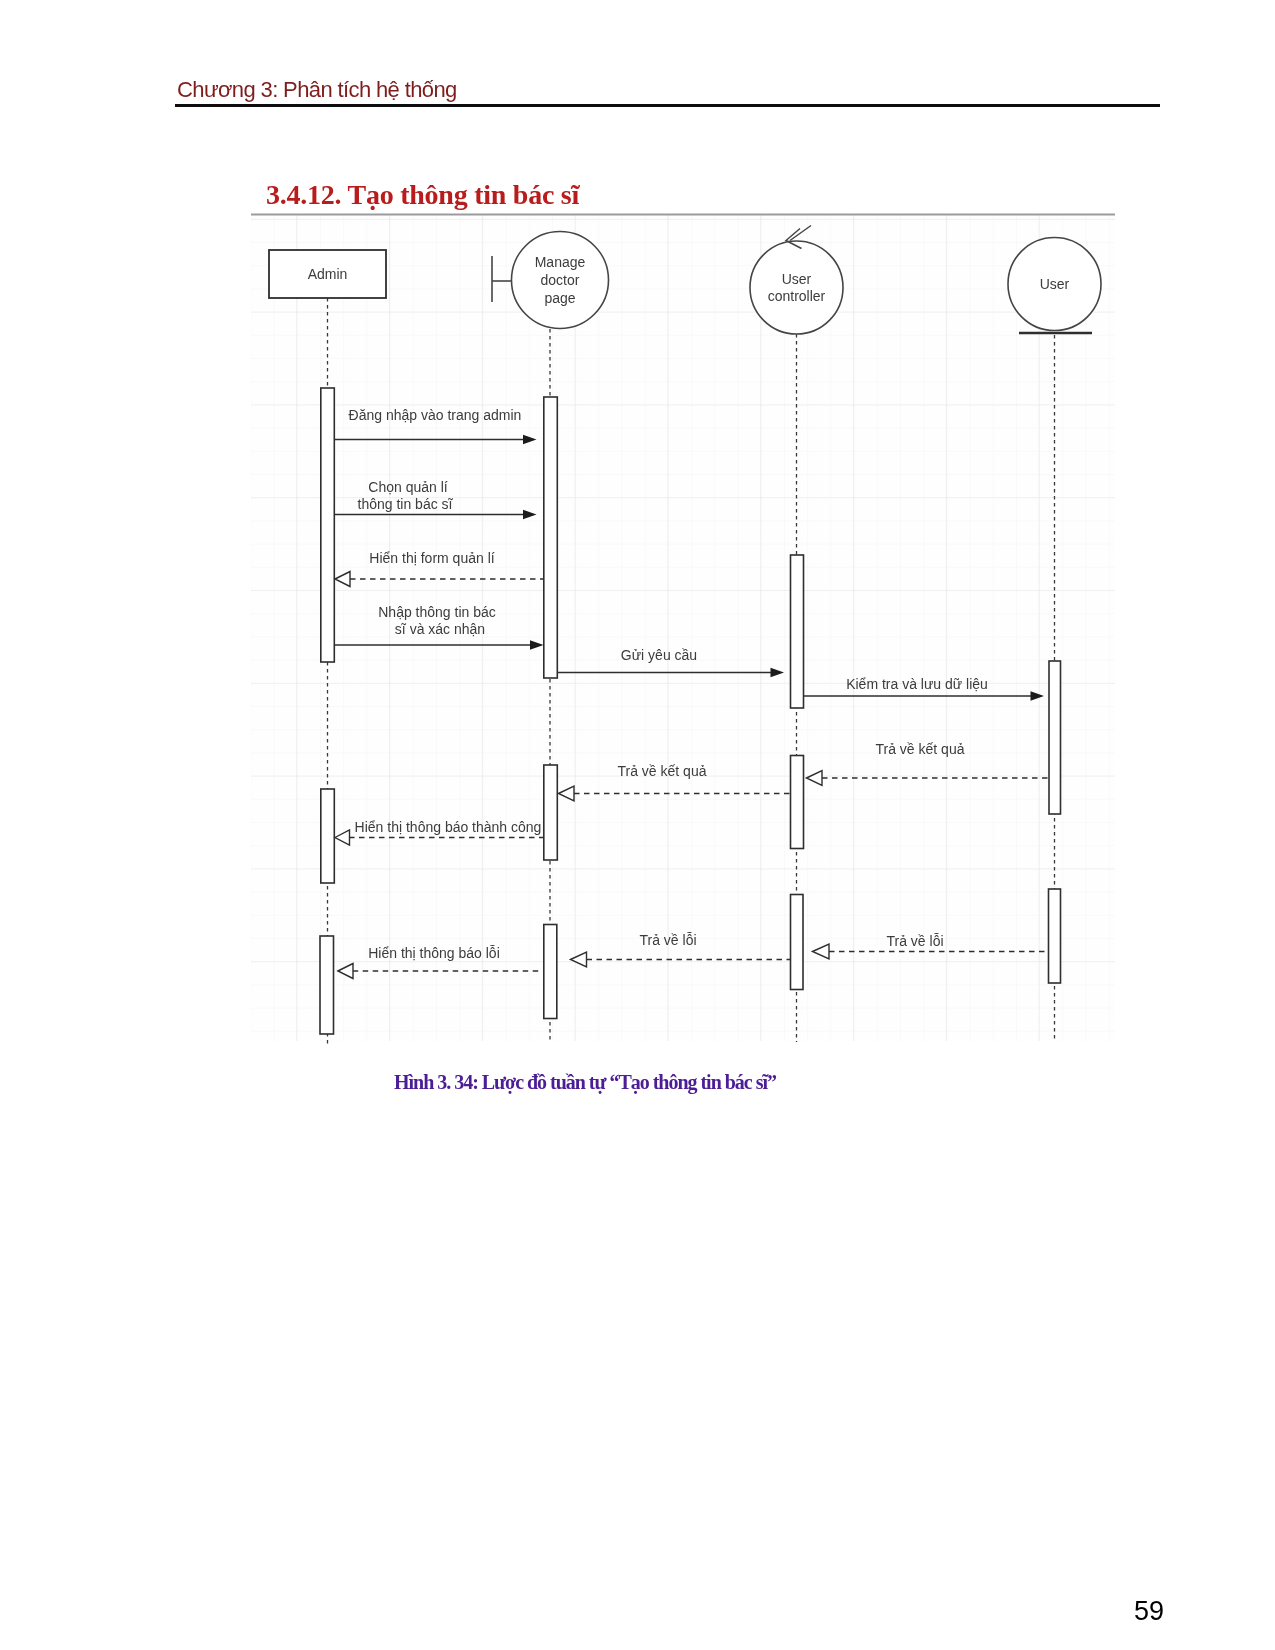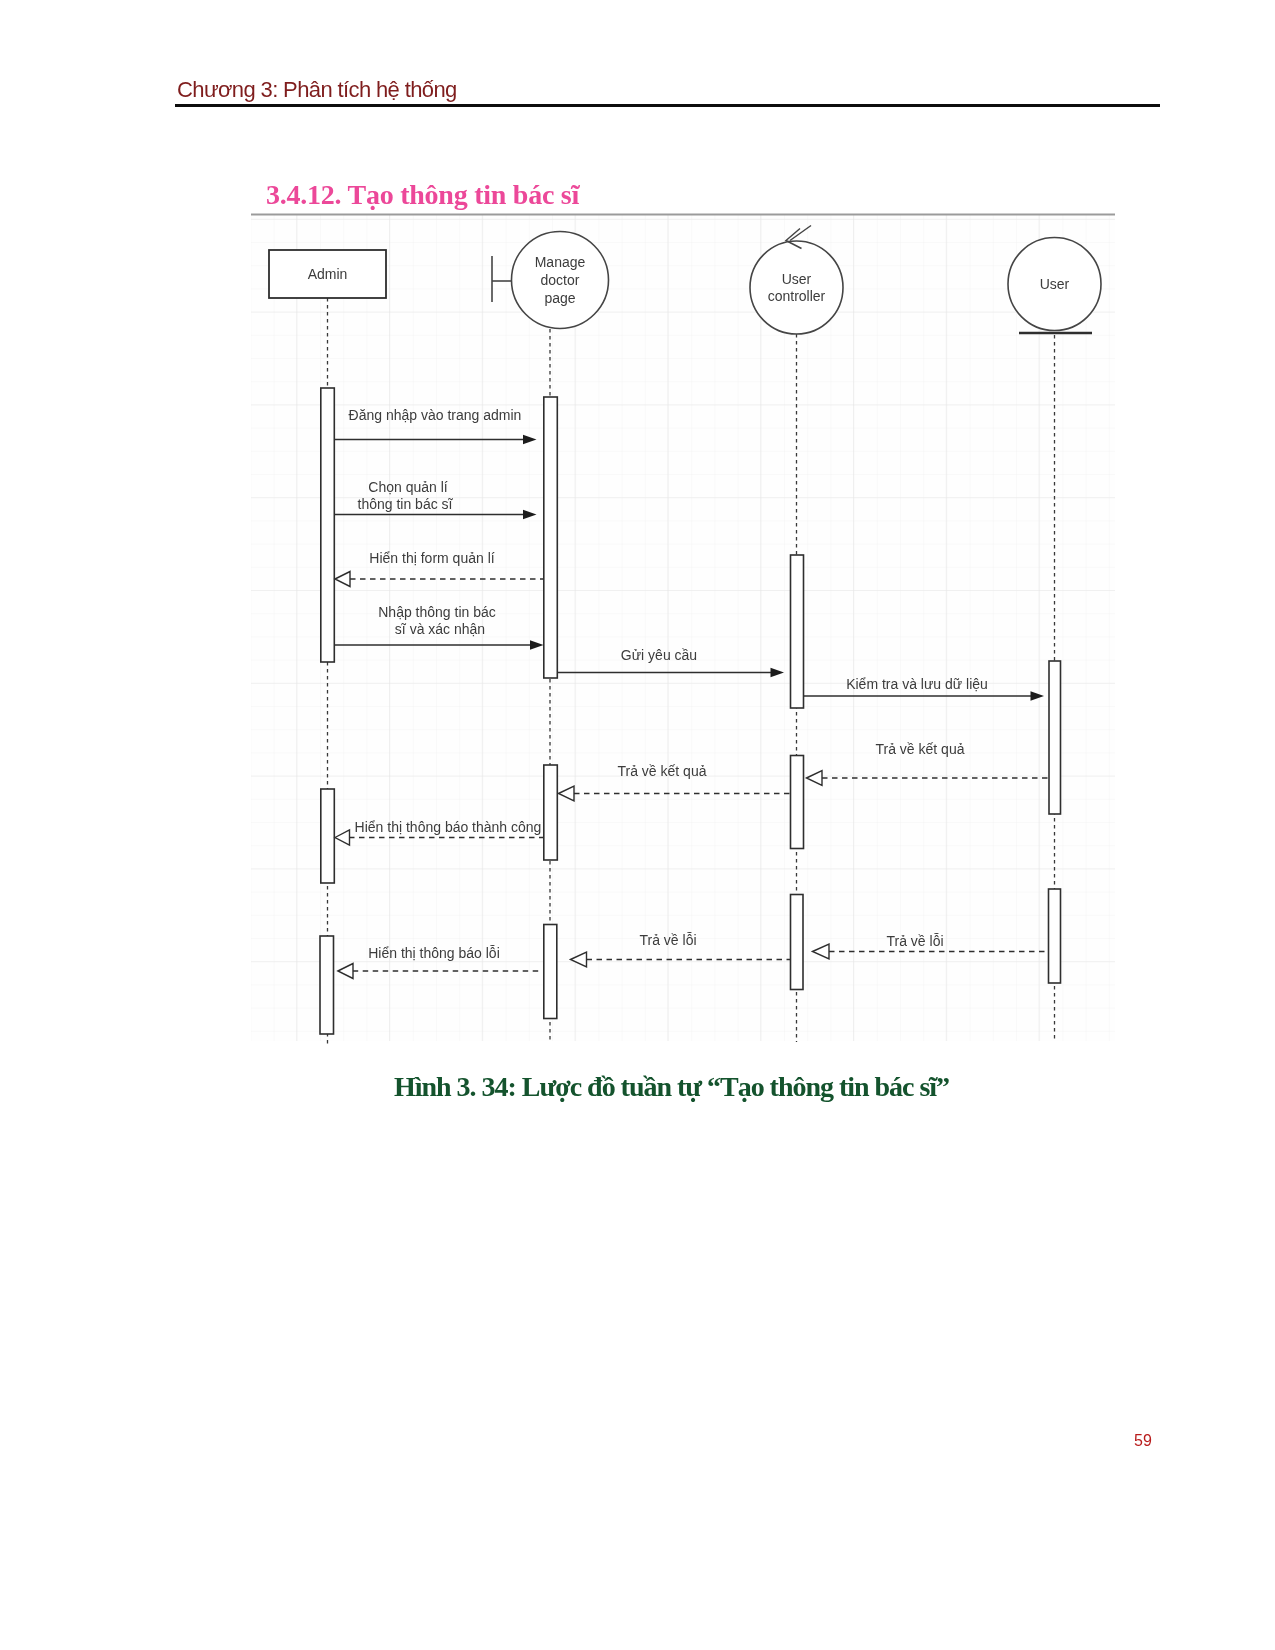--- a/index.html
+++ b/index.html
@@ -8,21 +8,21 @@
   .abs{position:absolute;white-space:nowrap;}
   svg,div{will-change:transform;}
 </style>
 </head>
 <body>
 
 <div class="abs" style="left:177px;top:77px;font-size:22px;color:#7f1d1d;letter-spacing:-0.62px;">Chương 3: Phân tích hệ thống</div>
 
 <div class="abs" style="left:175px;top:103.5px;width:985px;height:3px;background:#0d0d0d;"></div>
 
-<div class="abs" style="left:266px;top:179px;font-family:'Liberation Serif',serif;font-weight:bold;font-size:28px;letter-spacing:-0.25px;color:#ec4899;">3.4.12. Tạo thông tin bác sĩ</div>
+<div class="abs" style="left:266px;top:179px;font-family:'Liberation Serif',serif;font-weight:bold;font-size:28px;letter-spacing:-0.25px;color:#b91c1c;">3.4.12. Tạo thông tin bác sĩ</div>
 
 <svg class="abs" style="left:0;top:0;" width="1275" height="1650" viewBox="0 0 1275 1650">
   <defs>
     <pattern id="gmin" width="23.2" height="23.2" patternUnits="userSpaceOnUse" x="251.4" y="219.8">
       <path d="M23.2 0 L23.2 23.2 M0 23.2 L23.2 23.2" stroke="#f4f4f4" stroke-width="1" fill="none"></path>
     </pattern>
     <pattern id="gmaj" width="92.8" height="92.8" patternUnits="userSpaceOnUse" x="204.4" y="219.8">
       <path d="M92.8 0 L92.8 92.8 M0 92.8 L92.8 92.8" stroke="#e7e7e7" stroke-width="1.2" fill="none"></path>
     </pattern>
   </defs>
@@ -161,15 +161,15 @@
     <path d="M570.5 959.5 L586.5 952 L586.5 967 Z" fill="#ffffff" stroke="#2e2e2e" stroke-width="1.4"></path>
   </g>
 
   <g>
     <text x="434" y="957.5" font-size="14" fill="#3c3c3c" text-anchor="middle">Hiển thị thông báo lỗi</text>
     <line x1="352.7" y1="971" x2="539" y2="971" stroke="#2e2e2e" stroke-width="1.4" stroke-dasharray="5.5 4.5"></line>
     <path d="M337.9 971 L353 963.5 L353 978.5 Z" fill="#ffffff" stroke="#2e2e2e" stroke-width="1.4"></path>
   </g>
 </svg>
 
-<div class="abs" style="left:394px;top:1071px;font-family:'Liberation Serif',serif;font-weight:bold;font-size:28px;letter-spacing:-1.02px;color:#14532d;">Hình 3. 34: Lược đồ tuần tự “Tạo thông tin bác sĩ”</div>
+<div class="abs" style="left:394px;top:1071px;font-family:'Liberation Serif',serif;font-weight:bold;font-size:20px;letter-spacing:-1.02px;color:#4c1d95;">Hình 3. 34: Lược đồ tuần tự “Tạo thông tin bác sĩ”</div>
 
-<div class="abs" style="left:1134px;top:1432px;font-size:16px;color:#b91c1c;">59</div>
+<div class="abs" style="left:1134px;top:1596px;font-size:27px;color:#000000;">59</div>
 
 </body></html>

